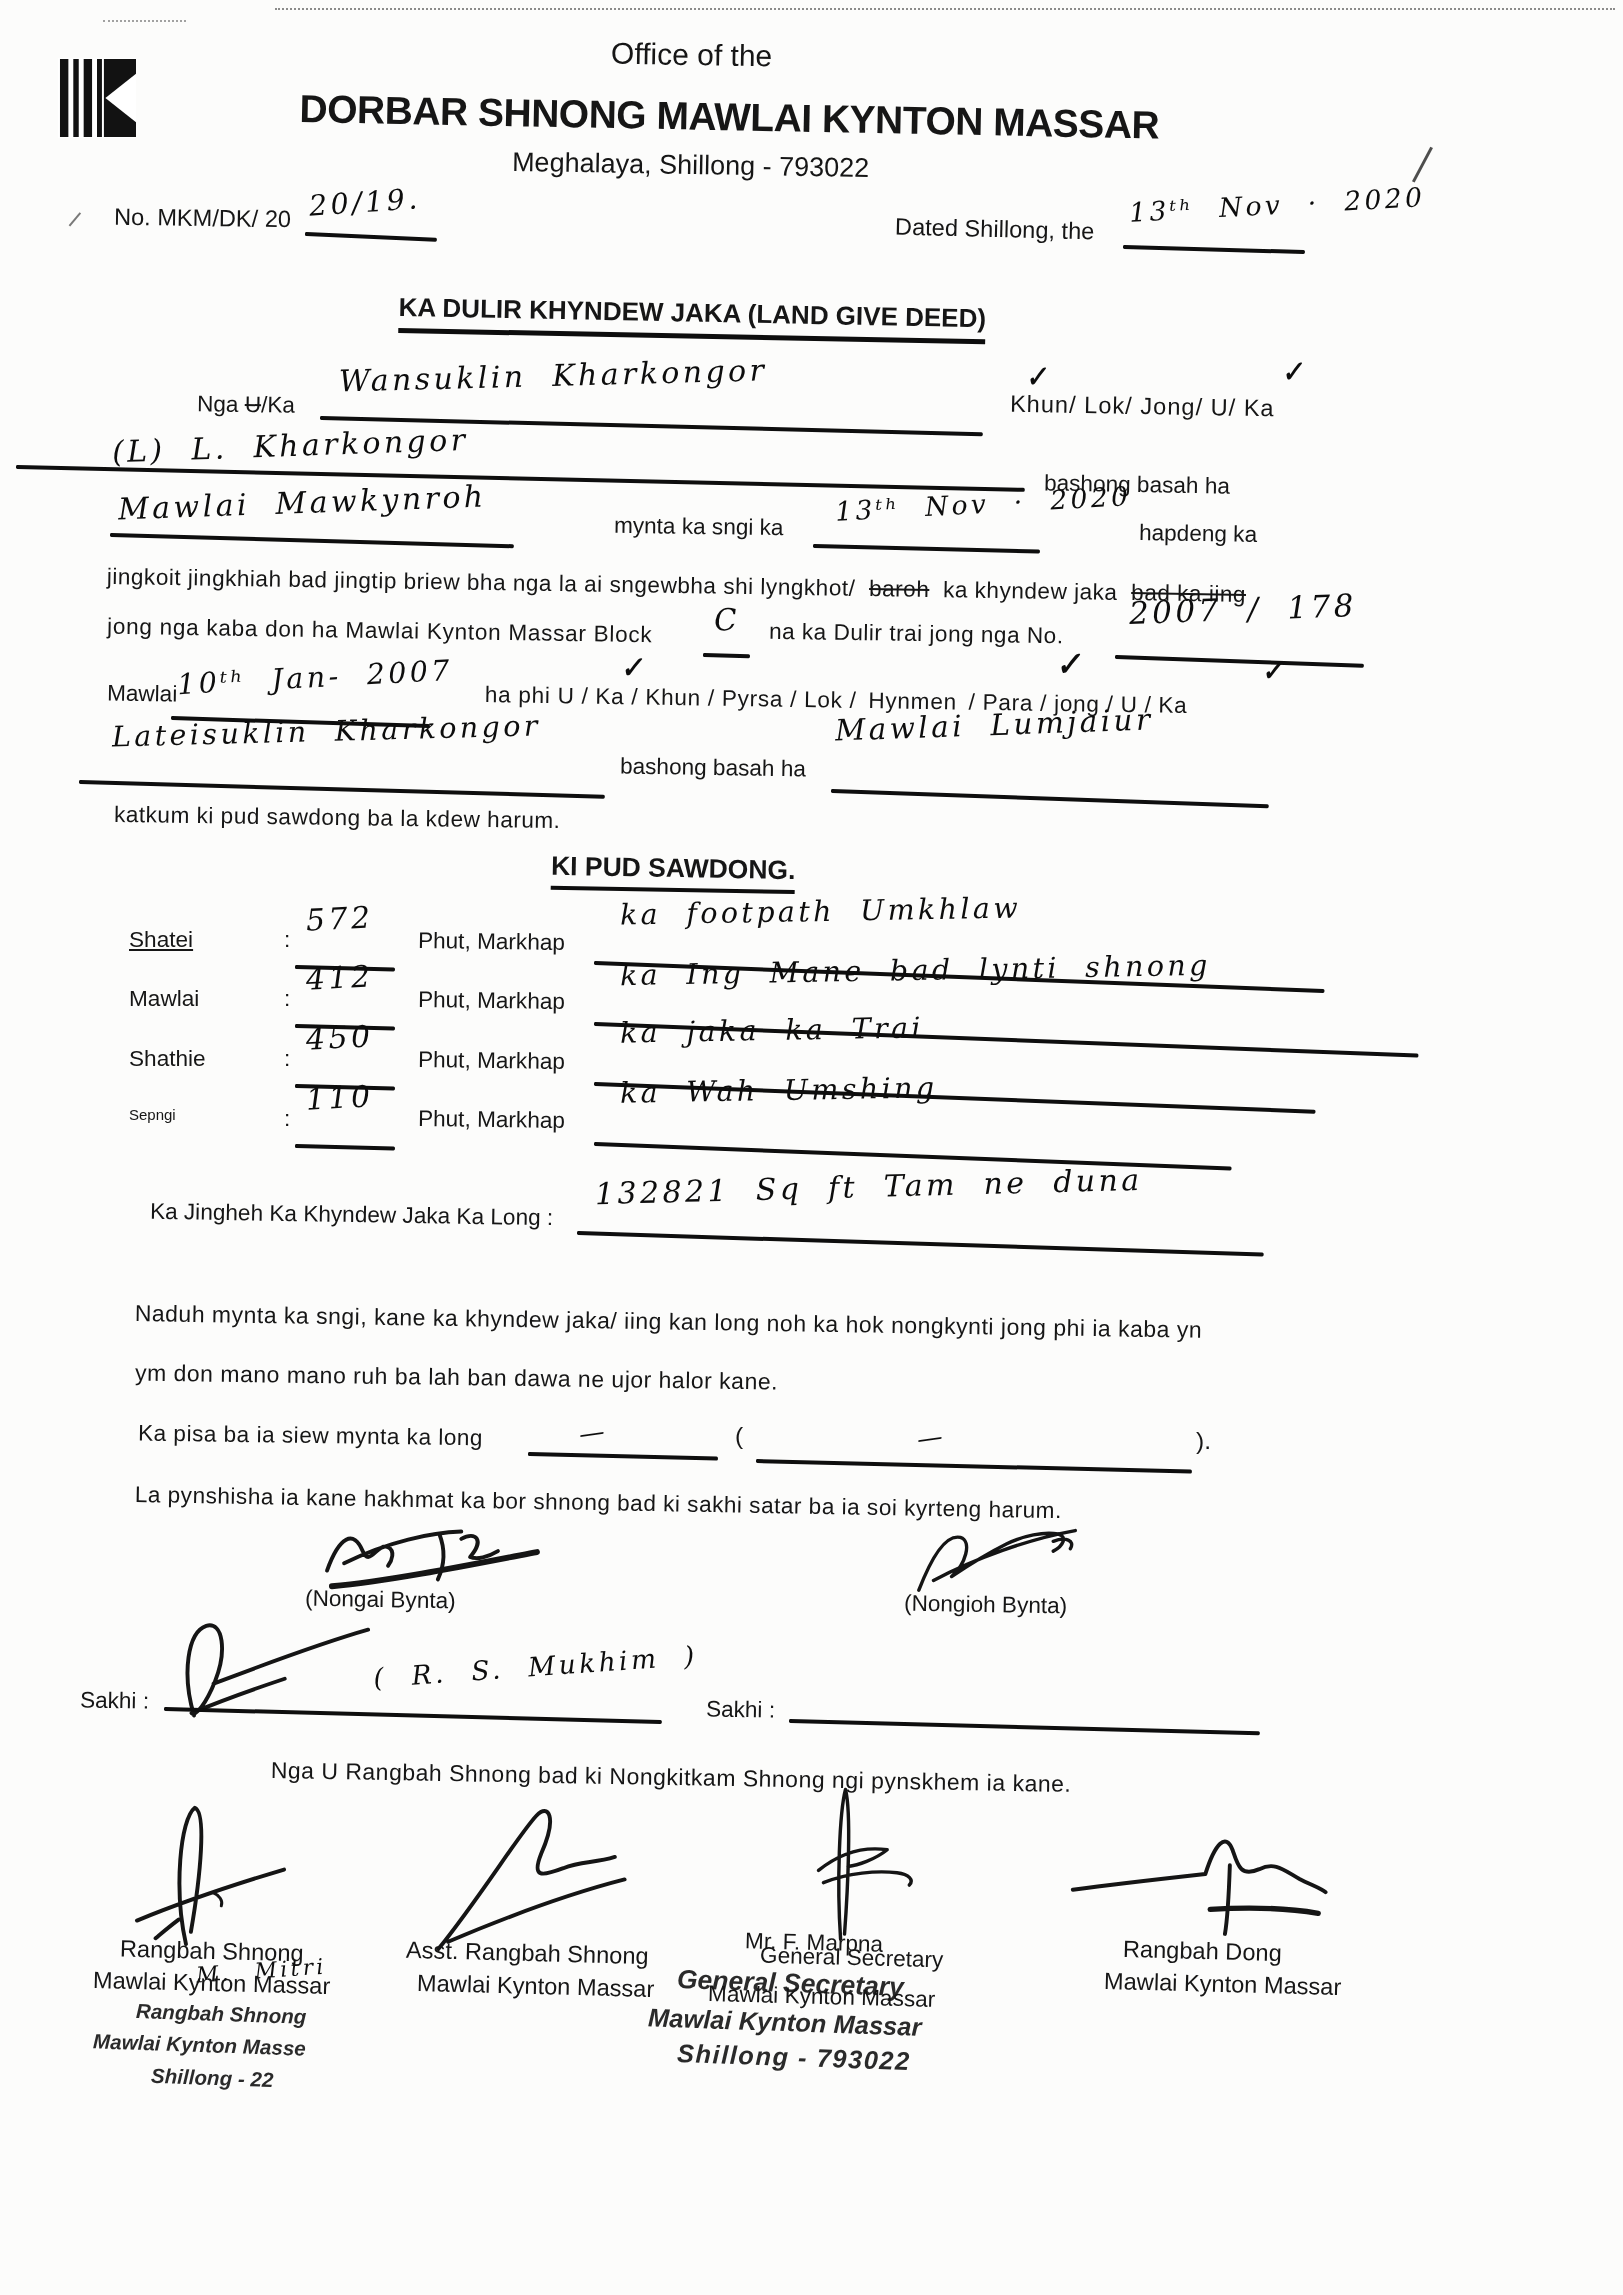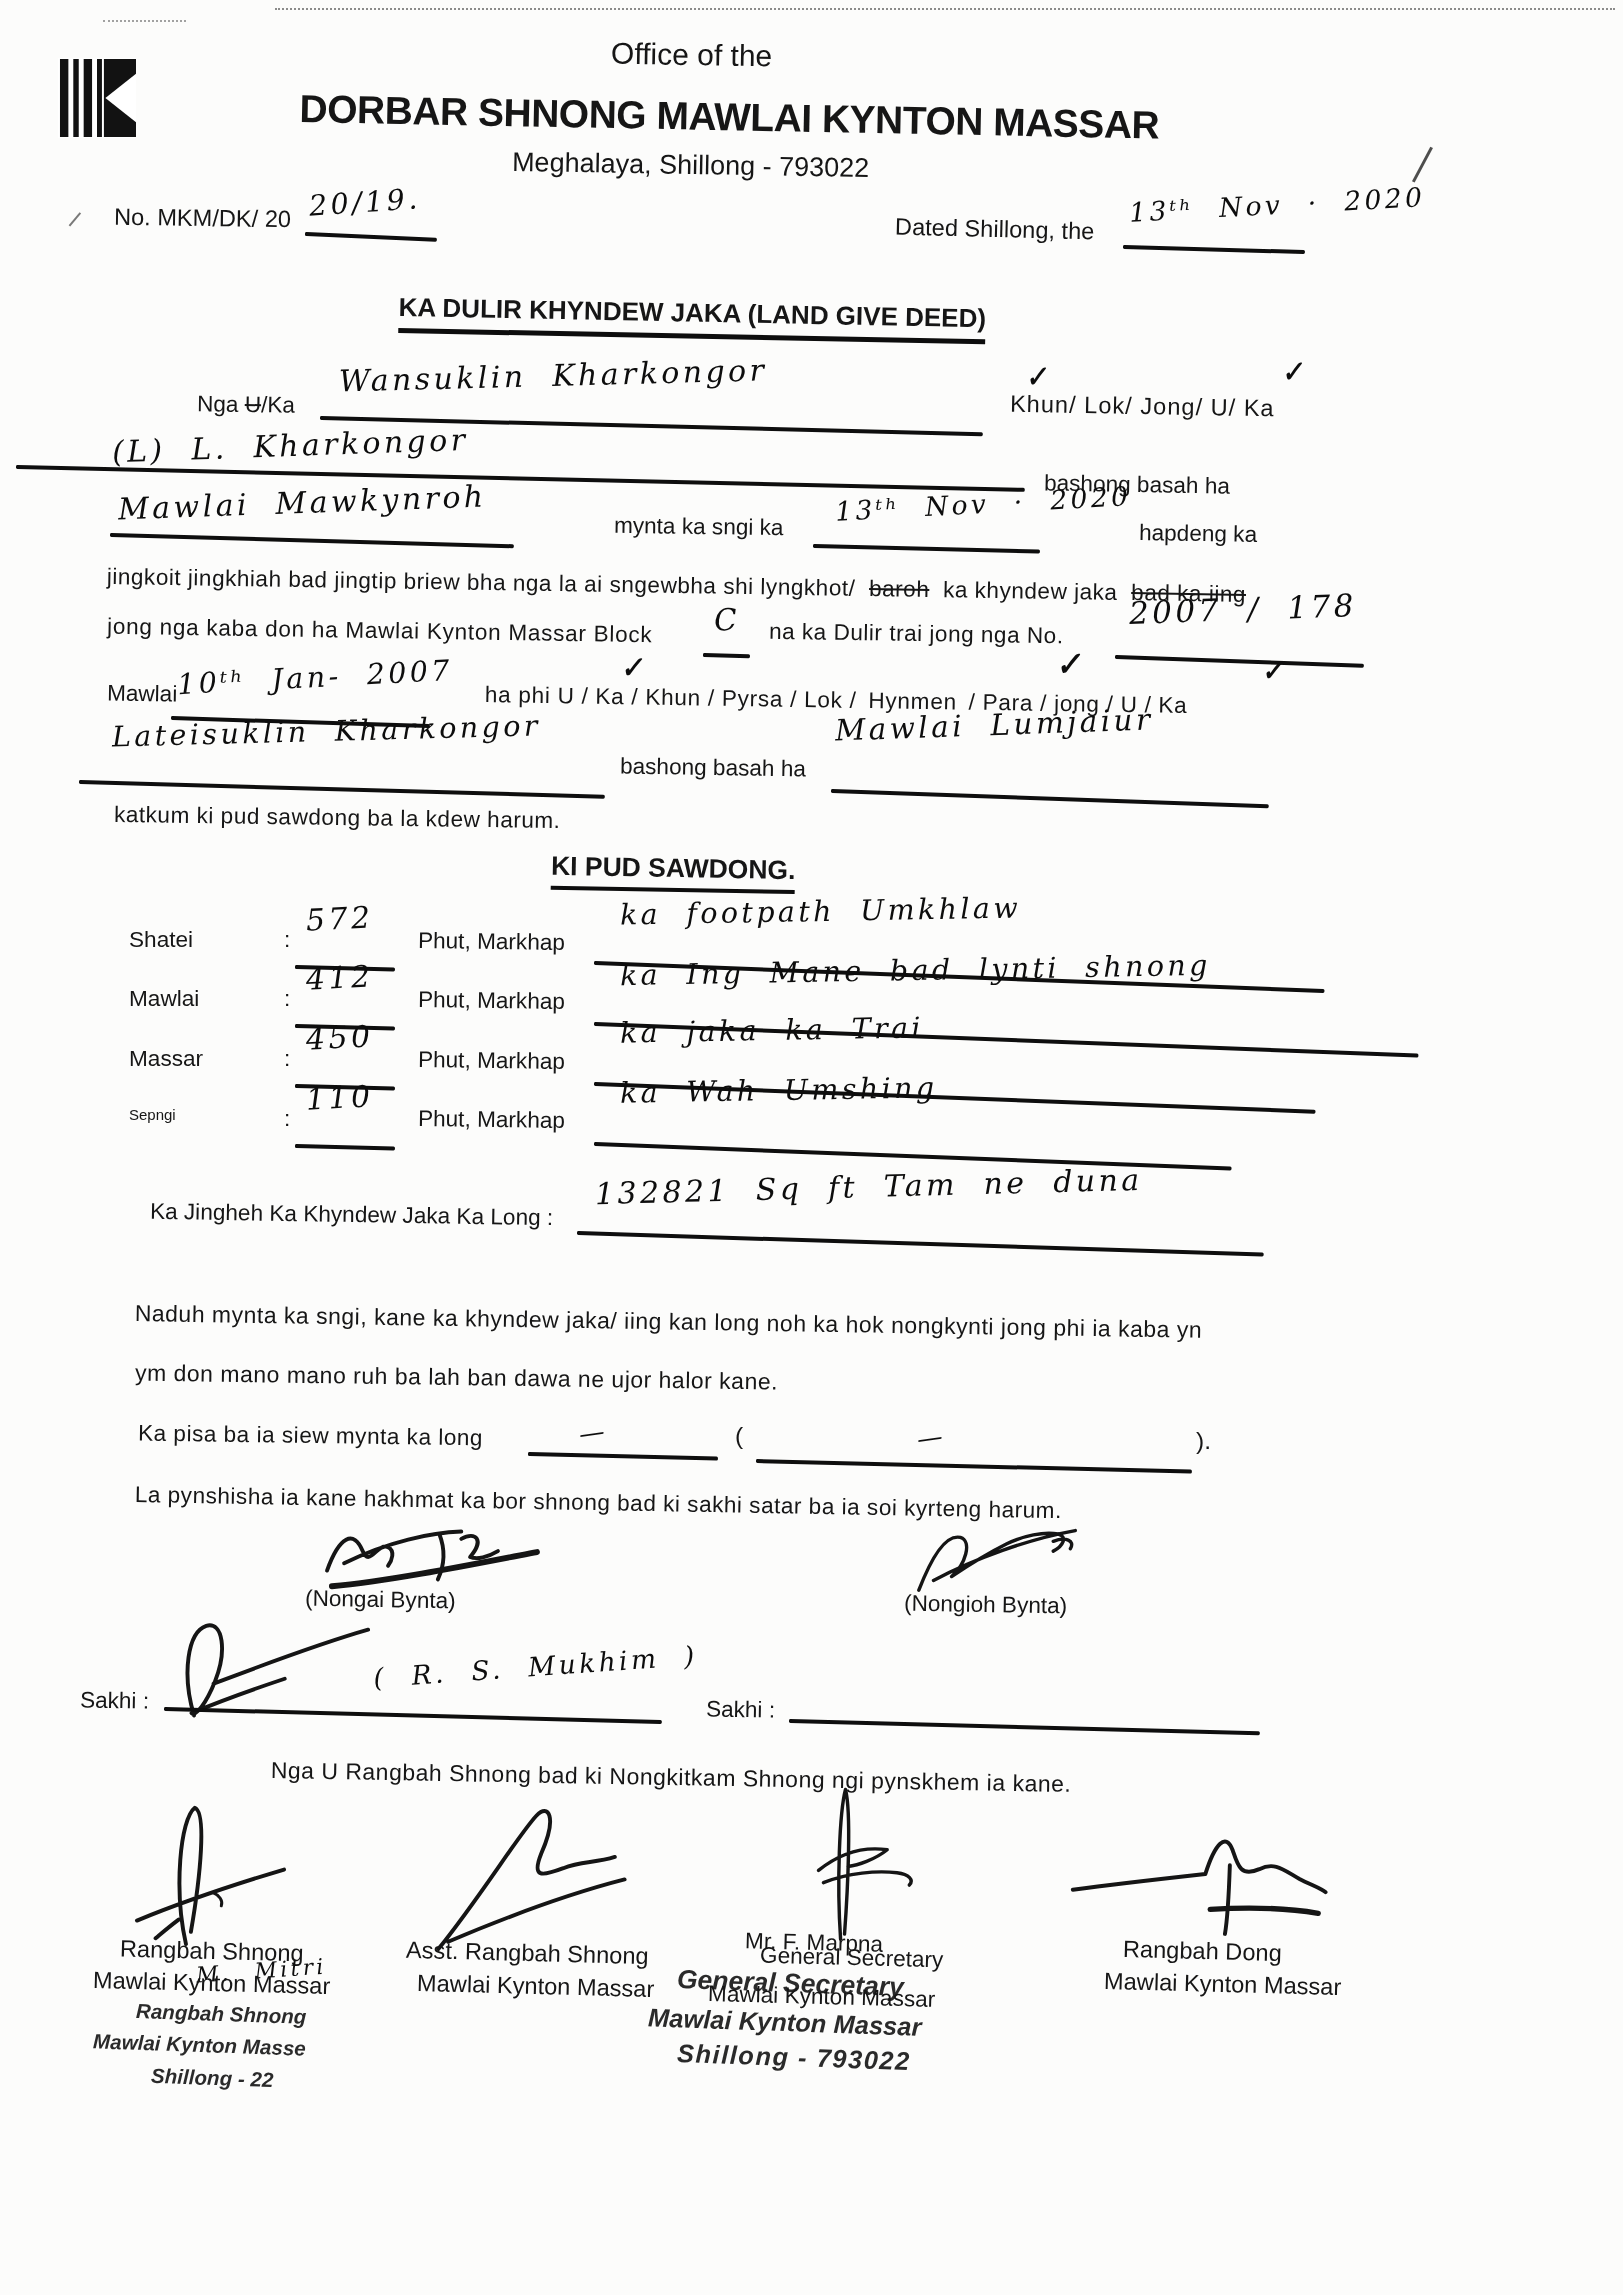--- a/index.html
+++ b/index.html
@@ -102,37 +102,37 @@
   <span class="abs hw" style="left:112px;top:718px;font-size:28.5px;transform:rotate(-1.5deg);">Lateisuklin Kharkongor</span>
   <div class="bar" style="left:79px;top:780px;width:526px;transform:rotate(1.6deg);"></div>
   <span class="abs print" style="left:620px;top:755px;font-size:22.6px;transform:rotate(.9deg);">bashong basah ha</span>
   <span class="abs hw" style="left:835px;top:711px;font-size:29.5px;transform:rotate(-2deg);">Mawlai Lumjaiur</span>
   <div class="bar" style="left:831px;top:789px;width:438px;transform:rotate(2deg);"></div>
 
   <span class="abs print" style="left:114px;top:805px;font-size:22.6px;letter-spacing:0.5px;transform:rotate(.8deg);">katkum ki pud sawdong ba la kdew harum.</span>
 
   <span class="abs print b" style="left:551px;top:853px;font-size:26.5px;transform:rotate(1deg);border-bottom:4.4px solid #0d0d0d;padding-bottom:3.9px;">KI PUD SAWDONG.</span>
 
-  <span class="abs print" style="left:129px;top:927px;font-size:22.6px;">Shatei</span>
+  <span class="abs print" style="left:129px;top:927px;font-size:22.6px;text-decoration:underline;">Shatei</span>
   <span class="abs print" style="left:284px;top:927px;font-size:22.6px;">:</span>
   <span class="abs hw" style="left:306px;top:904px;font-size:30px;transform:rotate(-3deg);">572</span>
   <div class="bar" style="left:295px;top:965px;width:100px;transform:rotate(1.5deg);"></div>
   <span class="abs print" style="left:418px;top:929px;font-size:22.6px;transform:rotate(.8deg);">Phut, Markhap</span>
   <span class="abs hw" style="left:620px;top:898px;font-size:28.5px;transform:rotate(-1deg);">ka footpath Umkhlaw</span>
   <div class="bar" style="left:594px;top:961px;width:731px;transform:rotate(2.2deg);"></div>
 
   <span class="abs print" style="left:129px;top:986px;font-size:22.6px;">Mawlai</span>
   <span class="abs print" style="left:284px;top:986px;font-size:22.6px;">:</span>
   <span class="abs hw" style="left:306px;top:963px;font-size:30px;transform:rotate(-3deg);">412</span>
   <div class="bar" style="left:295px;top:1024px;width:100px;transform:rotate(1.5deg);"></div>
   <span class="abs print" style="left:418px;top:988px;font-size:22.6px;transform:rotate(.8deg);">Phut, Markhap</span>
   <span class="abs hw" style="left:620px;top:957px;font-size:28.5px;transform:rotate(-1deg);">ka Ing Mane bad lynti shnong</span>
   <div class="bar" style="left:594px;top:1022px;width:825px;transform:rotate(2.2deg);"></div>
 
-  <span class="abs print" style="left:129px;top:1046px;font-size:22.6px;">Massar</span>
+  <span class="abs print" style="left:129px;top:1046px;font-size:22.6px;">Shathie</span>
   <span class="abs print" style="left:284px;top:1046px;font-size:22.6px;">:</span>
   <span class="abs hw" style="left:306px;top:1023px;font-size:30px;transform:rotate(-3deg);">450</span>
   <div class="bar" style="left:295px;top:1084px;width:100px;transform:rotate(1.5deg);"></div>
   <span class="abs print" style="left:418px;top:1048px;font-size:22.6px;transform:rotate(.8deg);">Phut, Markhap</span>
   <span class="abs hw" style="left:620px;top:1017px;font-size:28.5px;transform:rotate(-1deg);">ka jaka ka Trai</span>
   <div class="bar" style="left:594px;top:1082px;width:722px;transform:rotate(2.2deg);"></div>
 
   <span class="abs print" style="left:129px;top:1106px;font-size:15px;">Sepngi</span>
   <span class="abs print" style="left:284px;top:1106px;font-size:22.6px;">:</span>
   <span class="abs hw" style="left:306px;top:1083px;font-size:30px;transform:rotate(-3deg);">110</span>

